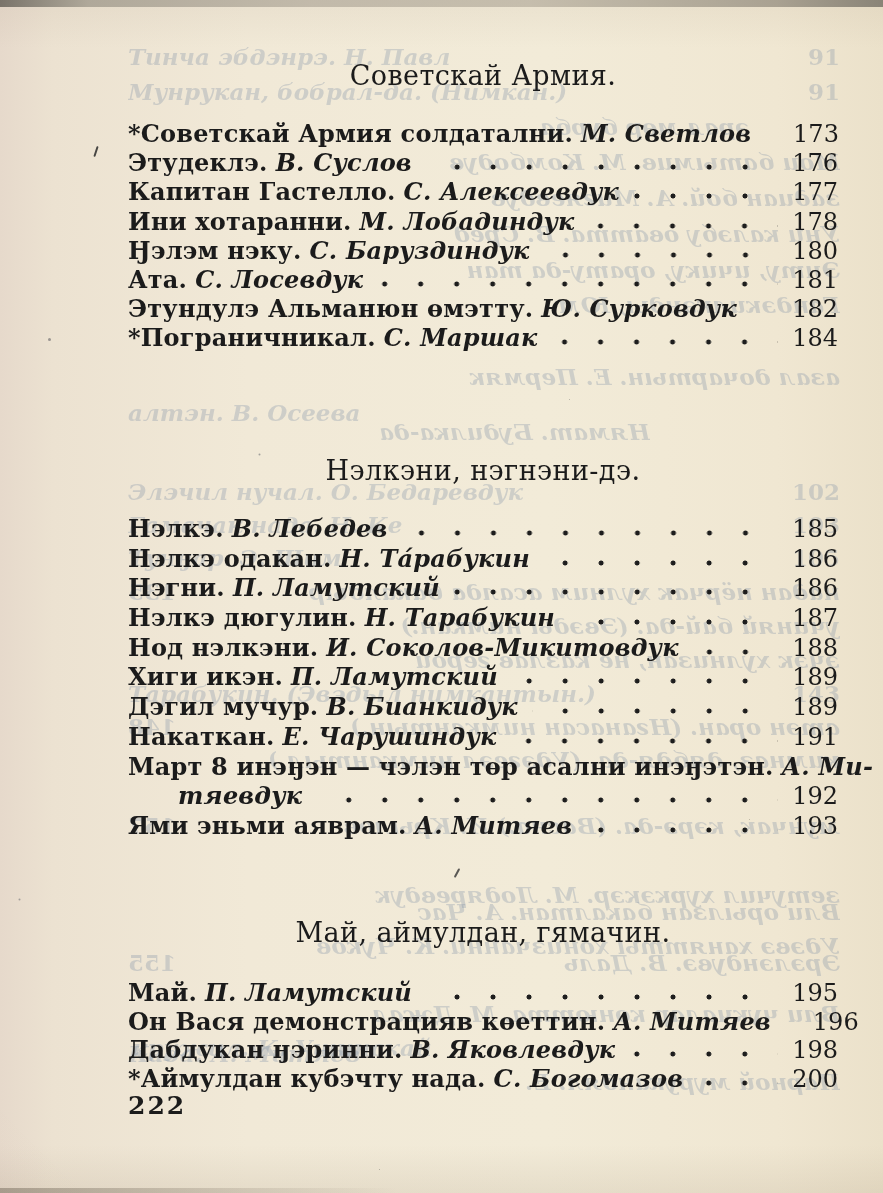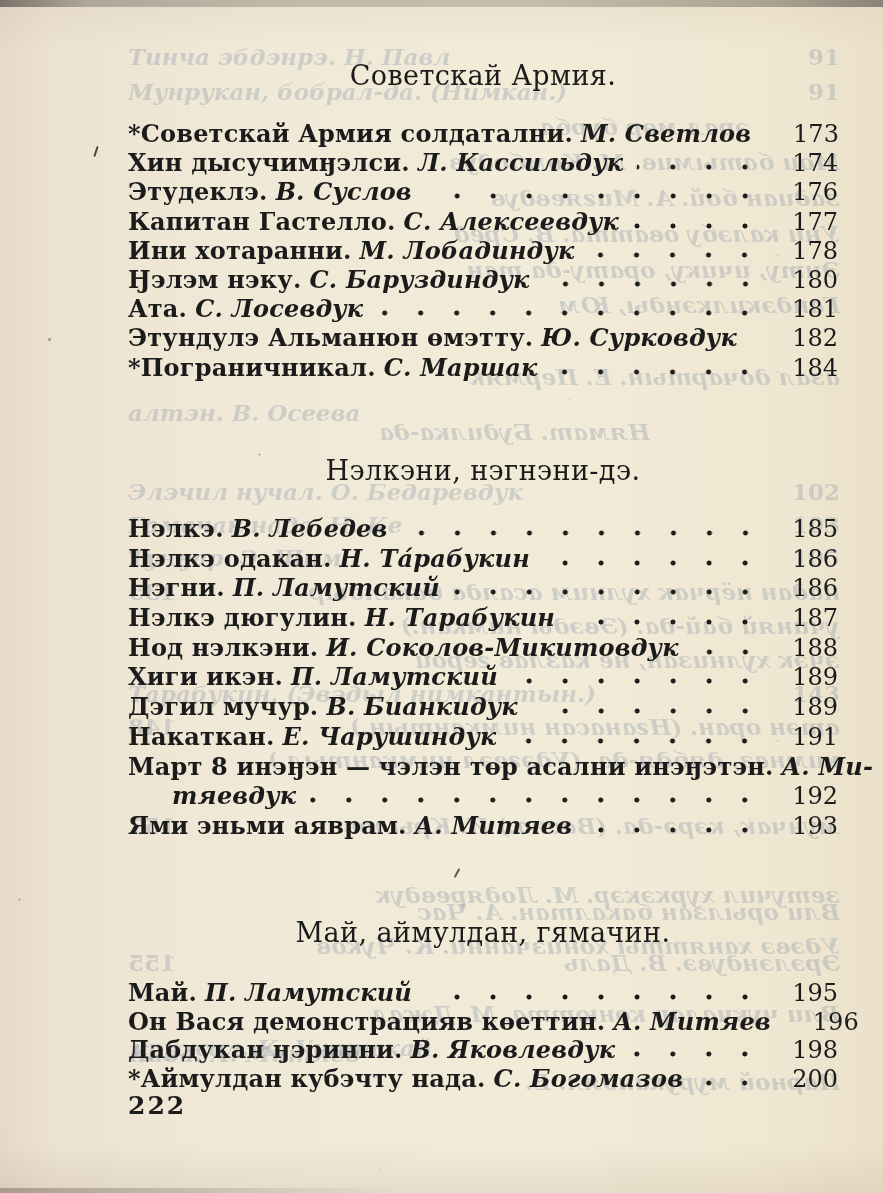--- a/index.html
+++ b/index.html
@@ -196,26 +196,20 @@
 
   <div class="heading" id="h0">Советскай Армия.</div>
   <div class="block" id="b0">
       <div class="row">
         <span class="tt">*Советскай Армия солдатални.</span>
         <span class="au">М. Светлов</span>
         <span class="lead"></span>
         <span class="pg">173</span>
       </div>
       <div class="row">
-        <span class="tt">Хин дысучимӈэлси.</span>
-        <span class="au">Л. Кассильдук</span>
-        <span class="lead"></span>
-        <span class="pg">174</span>
-      </div>
-      <div class="row">
         <span class="tt">Этудеклэ.</span>
         <span class="au">В. Суслов</span>
         <span class="lead"></span>
         <span class="pg">176</span>
       </div>
       <div class="row">
         <span class="tt">Капитан Гастелло.</span>
         <span class="au">С. Алексеевдук</span>
         <span class="lead"></span>
         <span class="pg">177</span>
@@ -301,21 +295,21 @@
         <span class="au">Е. Чарушиндук</span>
         <span class="lead"></span>
         <span class="pg">191</span>
       </div>
       <div class="row">
         <span class="tt">Март 8 инэӈэн — чэлэн төр асални инэӈэтэн.</span>
         <span class="au">А. Ми-</span>
       </div>
       <div class="row">
         <span class="indent"></span>
-        <span class="au" style="margin-left: 8px;">тяевдук</span>
+        <span class="au" style="margin-left: 14px;">тяевдук</span>
         <span class="lead"></span>
         <span class="pg">192</span>
       </div>
       <div class="row">
         <span class="tt">Ями эньми аяврам.</span>
         <span class="au">А. Митяев</span>
         <span class="lead"></span>
         <span class="pg">193</span>
       </div>
     </div>

